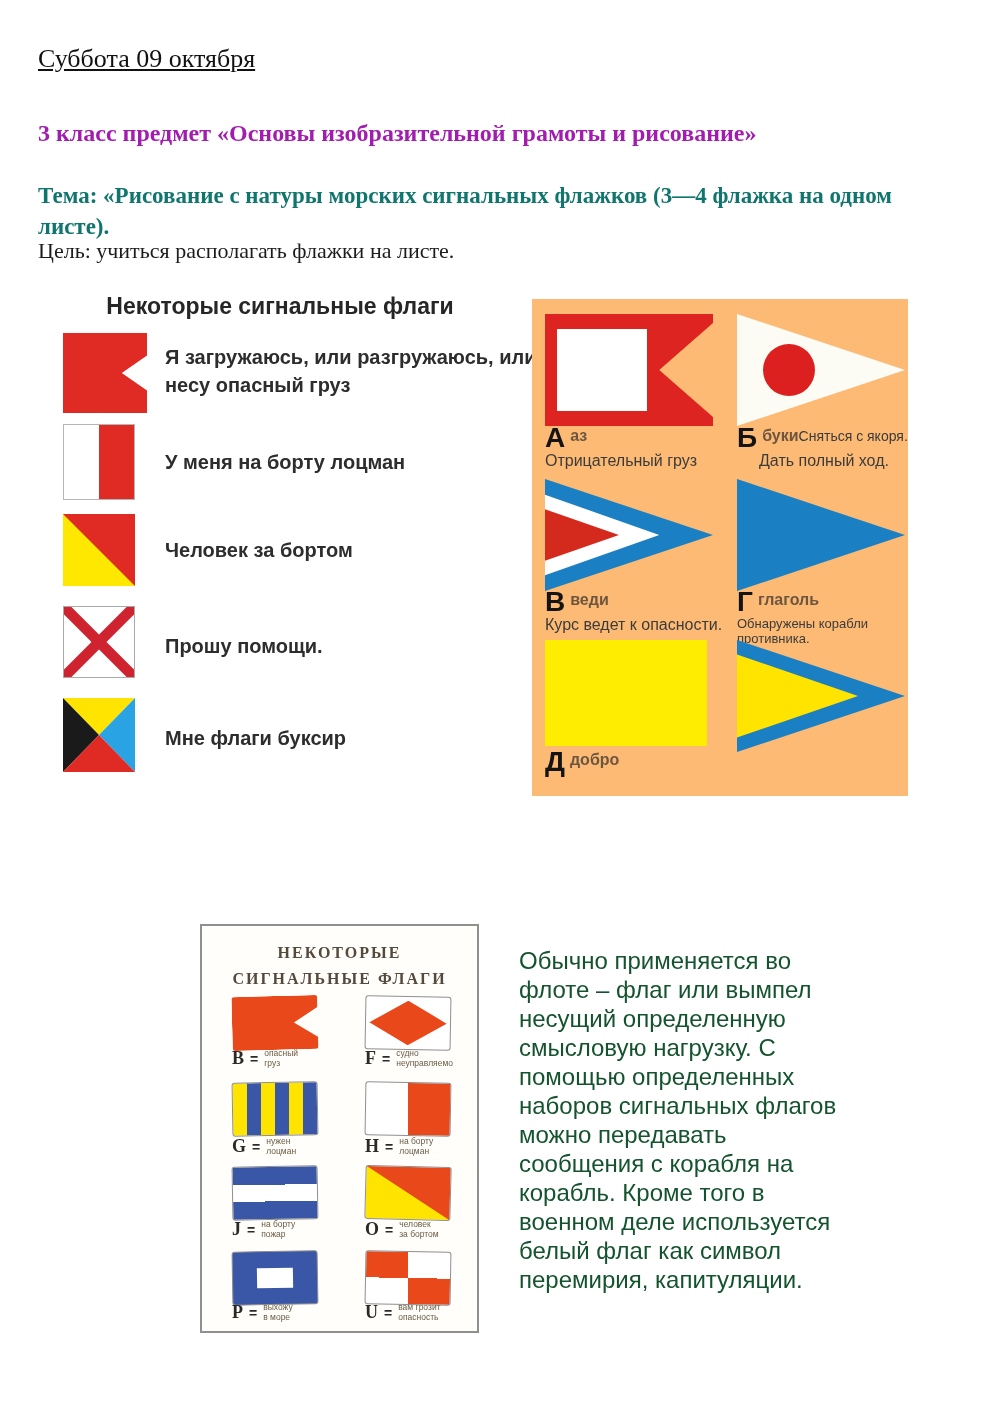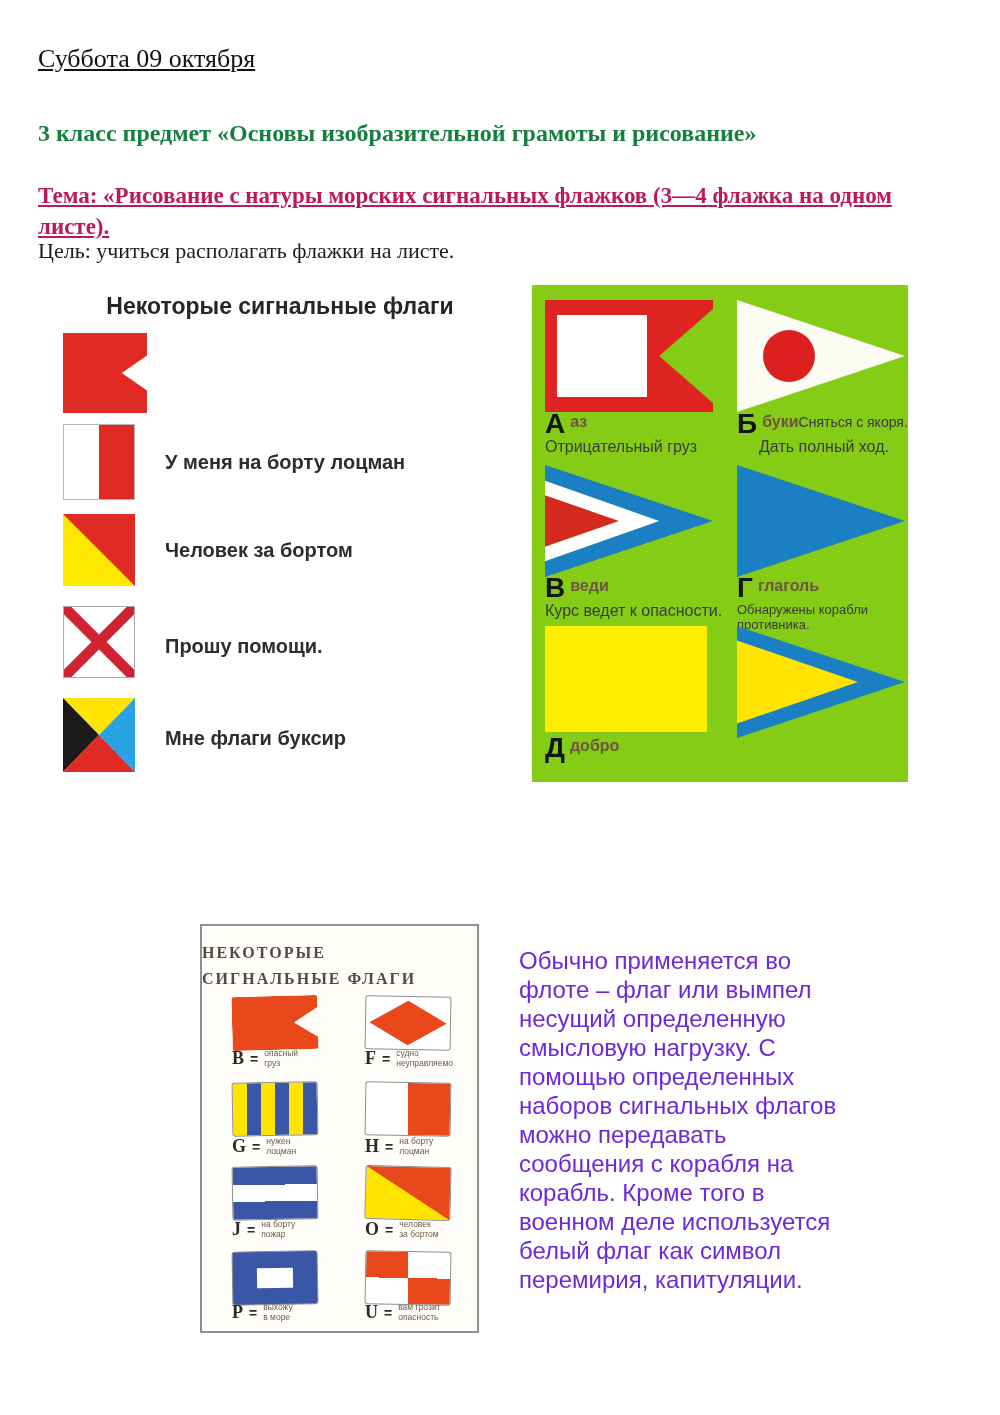--- a/index.html
+++ b/index.html
@@ -5,40 +5,40 @@
   html,body{margin:0;padding:0;background:#fff;}
   #page{position:relative;width:1000px;height:1415px;background:#ffffff;overflow:hidden;
         font-family:"Liberation Sans",sans-serif;padding-left:27px;}
   .abs{position:absolute;}
   .pre{white-space:pre-line;}
 
   
   .date-title{left:38px;top:44px;font-family:"Liberation Serif",serif;font-size:26px;
               color:#111;text-decoration:underline;}
   .class-title{left:38px;top:120px;font-family:"Liberation Serif",serif;font-size:24px;
-               font-weight:700;color:#15803d;}
+               font-weight:700;color:#a21caf;}
   .theme{left:38px;top:180px;width:940px;font-family:"Liberation Serif",serif;font-size:23px;
-         font-weight:700;color:#be185d;line-height:31px;text-decoration:underline;}
+         font-weight:700;color:#0f766e;line-height:31px;}
   .goal{left:38px;top:238px;font-family:"Liberation Serif",serif;font-size:22px;color:#1c1c1c;}
 
   
   .list-title{left:60px;top:293px;width:440px;text-align:center;font-size:23px;font-weight:700;color:#262626;}
   .lf-text{left:165px;font-size:20px;font-weight:700;color:#2d2d2d;line-height:28px;}
   .lf{left:63px;}
   .f-swallow{width:84px;height:80px;background:#e02a24;
              clip-path:polygon(0 0,100% 0,100% 28%,70% 50%,100% 72%,100% 100%,0 100%);}
   .f-hotel{width:72px;height:76px;background:linear-gradient(to right,#ffffff 0 50%,#e02a24 50% 100%);
            border:1px solid #b5b5b5;box-sizing:border-box;}
   .f-oscar{width:72px;height:72px;background:linear-gradient(to top right,#ffe800 49.6%,#e02a24 50.4%);}
   .f-victor{width:72px;height:72px;background:#fff;border:1px solid #aaa;box-sizing:border-box;}
   .f-victor svg,.f-zulu svg{display:block;width:100%;height:100%;}
   .f-zulu{width:72px;height:74px;}
 
   
-  .al-panel{left:532px;top:285px;width:376px;height:497px;background:#84cc16;}
+  .al-panel{left:532px;top:299px;width:376px;height:497px;background:#fdba74;}
   .al-flag{position:absolute;width:168px;height:112px;}
   .col1{left:13px;} .col2{left:205px;}
   .row1{top:15px;} .row2{top:180px;} .row3{top:341px;}
   .fa-az{background:#dd2420;clip-path:polygon(0 0,100% 0,100% 8%,68% 50%,100% 92%,100% 100%,0 100%);}
   .fa-az .wrect{position:absolute;left:7%;top:13%;width:54%;height:74%;background:#fff;}
   .fa-buki{background:#fcfcf4;clip-path:polygon(0 0,100% 50%,0 100%);}
   .fa-buki .rdot{position:absolute;left:26px;top:30px;width:52px;height:52px;border-radius:50%;background:#dc2020;}
   .tri-svg{display:block;width:100%;height:100%;}
   .fa-dobro{background:#ffed00;width:162px;height:106px;}
   .al-label{position:absolute;width:180px;color:#333;}
@@ -49,21 +49,21 @@
   .al-desc{font-size:16px;color:#3b3b3b;margin-top:1px;}
   .al-desc.sm{font-size:13px;}
   .al-desc.ind{padding-left:22px;}
   .al-tiny{font-size:10px;color:#3b3b3b;margin-top:1px;}
   .al-inline.tiny{font-size:12.5px;}
 
   
   .signal-title{left:305px;top:866px;width:400px;text-align:center;font-size:31px;font-weight:700;color:#1f1f1f;}
   .hand-panel{left:200px;top:924px;width:279px;height:409px;background:#fffefb;
               border:2px solid #8f8f8f;box-sizing:border-box;}
-  .hand-title{position:absolute;left:0;top:14px;width:100%;text-align:left;
+  .hand-title{position:absolute;left:0;top:14px;width:100%;text-align:center;
               font-family:"Liberation Serif",serif;font-size:16px;font-weight:700;
               letter-spacing:2px;color:#55493c;line-height:26px;}
   .hf-flag{position:absolute;width:86px;height:54px;box-sizing:border-box;border-radius:3px;}
   .hfc1{left:30px;} .hfc2{left:163px;}
   .hfr1{top:70px;} .hfr2{top:156px;} .hfr3{top:240px;} .hfr4{top:325px;}
   .hf-b{background:#e8481a;clip-path:polygon(0 0,100% 0,100% 22%,72% 50%,100% 78%,100% 100%,0 100%);transform:rotate(-1.5deg);}
   .hf-f{background:#fff;border:1px solid #8f8f8f;transform:rotate(1deg);}
   .hf-f .diamond{position:absolute;left:4%;top:7%;width:92%;height:86%;background:#e8481a;
                  clip-path:polygon(50% 0,100% 50%,50% 100%,0 50%);}
   .hf-g{border:1px solid #8f8f8f;transform:rotate(-1deg);
@@ -74,36 +74,38 @@
   .hf-p{border:1px solid #8f8f8f;background:#3a57a7;transform:rotate(-1deg);}
   .hf-p .wrect{position:absolute;left:28%;top:30%;width:44%;height:40%;background:#fff;}
   .hf-u{border:1px solid #8f8f8f;transform:rotate(1deg);
         background:conic-gradient(#ffffff 0 25%,#e8481a 25% 50%,#ffffff 50% 75%,#e8481a 75% 100%);}
   .hf-label{position:absolute;display:flex;align-items:center;gap:6px;width:120px;}
   .hlr1{top:122px;} .hlr2{top:210px;} .hlr3{top:293px;} .hlr4{top:376px;}
   .hf-letter{font-family:"Liberation Serif",serif;font-size:18px;font-weight:700;color:#2a2a2a;}
   .hf-eq{font-size:14px;font-weight:700;color:#2a2a2a;}
   .hf-meaning{font-size:8.5px;line-height:9.5px;color:#6b5b44;}
 
-  .paragraph{left:519px;top:946px;width:430px;font-size:24px;line-height:29px;color:#6d28d9;}
+  .paragraph{left:519px;top:946px;width:430px;font-size:24px;line-height:29px;color:#14532d;}
 </style>
 </head>
 <body>
 
 <div id="page">
 
   <div class="abs date-title">Суббота 09 октября</div>
   <div class="abs class-title">3 класс предмет «Основы изобразительной грамоты и рисование»</div>
   <div class="abs theme pre">Тема: «Рисование с натуры морских сигнальных флажков (3—4 флажка на одном
 листе).</div>
   <div class="abs goal">Цель: учиться располагать флажки на листе.</div>
 
   <div class="abs list-title">Некоторые сигнальные флаги</div>
 
   <div class="abs lf f-swallow" style="top:333px"></div>
+  <div class="abs lf-text pre" style="top:343px">Я загружаюсь, или разгружаюсь, или
+несу опасный груз</div>
 
   <div class="abs lf f-hotel" style="top:424px"></div>
   <div class="abs lf-text pre" style="top:448px">У меня на борту лоцман</div>
 
   <div class="abs lf f-oscar" style="top:514px"></div>
   <div class="abs lf-text pre" style="top:536px">Человек за бортом</div>
 
   <div class="abs lf f-victor" style="top:606px">
     <svg viewBox="0 0 100 100" preserveAspectRatio="none">
       <line x1="-2" y1="-2" x2="102" y2="102" stroke="#cf2330" stroke-width="15"></line>

